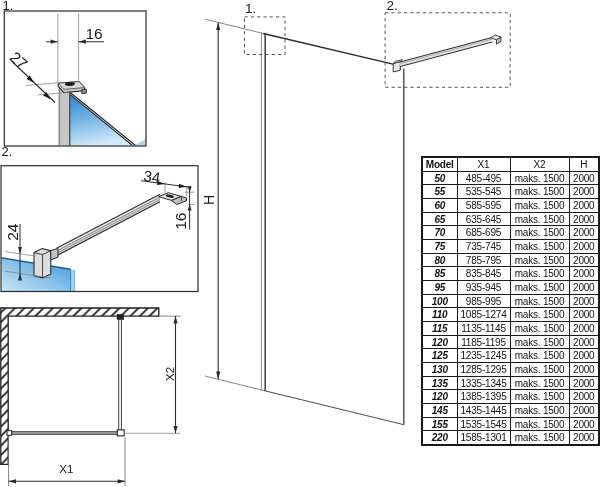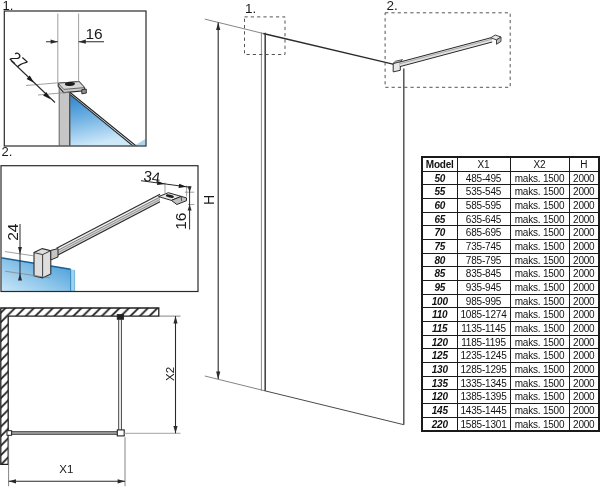--- a/index.html
+++ b/index.html
@@ -312,20 +312,26 @@
           <td>maks. 1500</td>
           <td>2000</td>
         </tr>
   <tr>
           <td class="m">145</td>
           <td>1435-1445</td>
           <td>maks. 1500</td>
           <td>2000</td>
         </tr>
   <tr>
+          <td class="m">155</td>
+          <td>1535-1545</td>
+          <td>maks. 1500</td>
+          <td>2000</td>
+        </tr>
+  <tr>
           <td class="m">220</td>
           <td>1585-1301</td>
           <td>maks. 1500</td>
           <td>2000</td>
         </tr>
   </tbody>
 </table>
 </div>
 
 </body></html>

